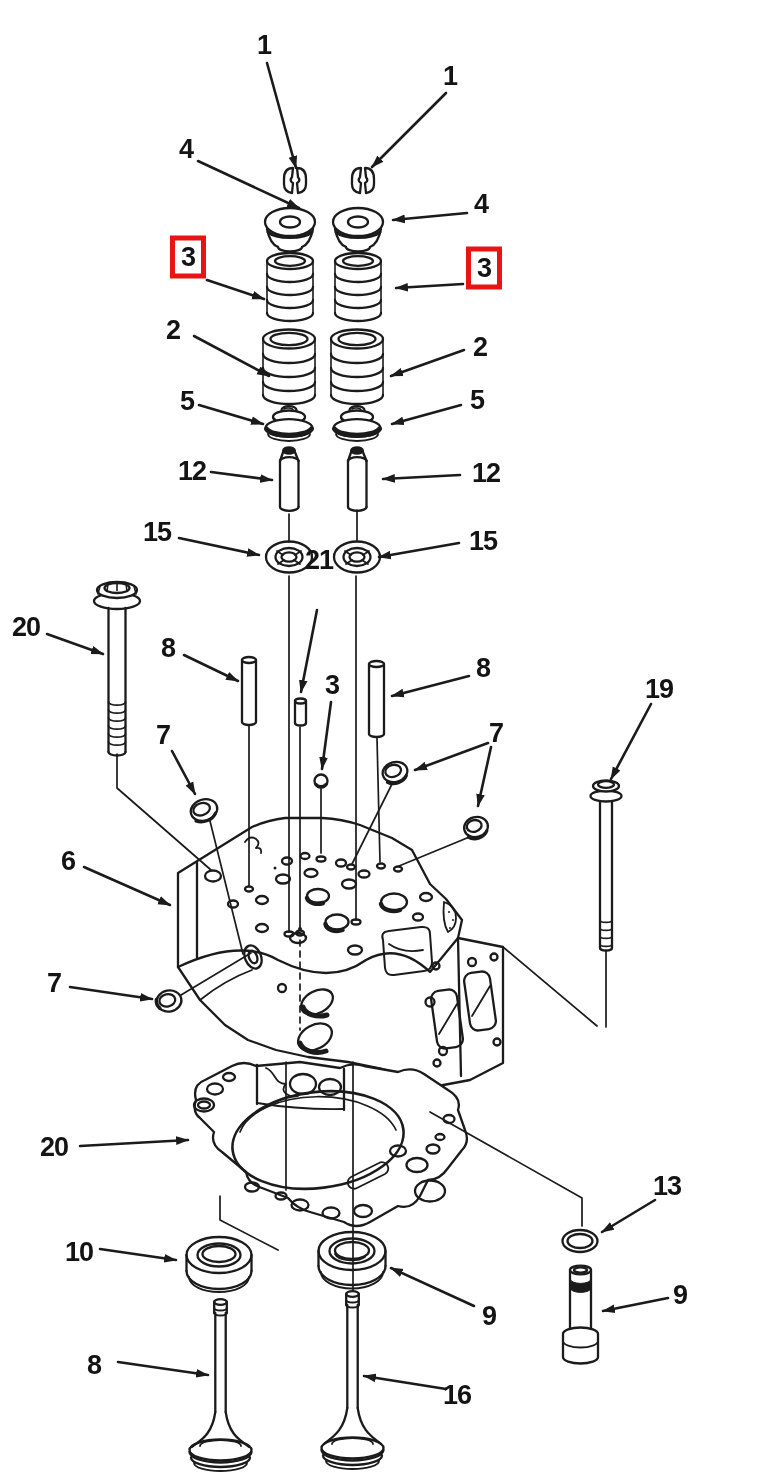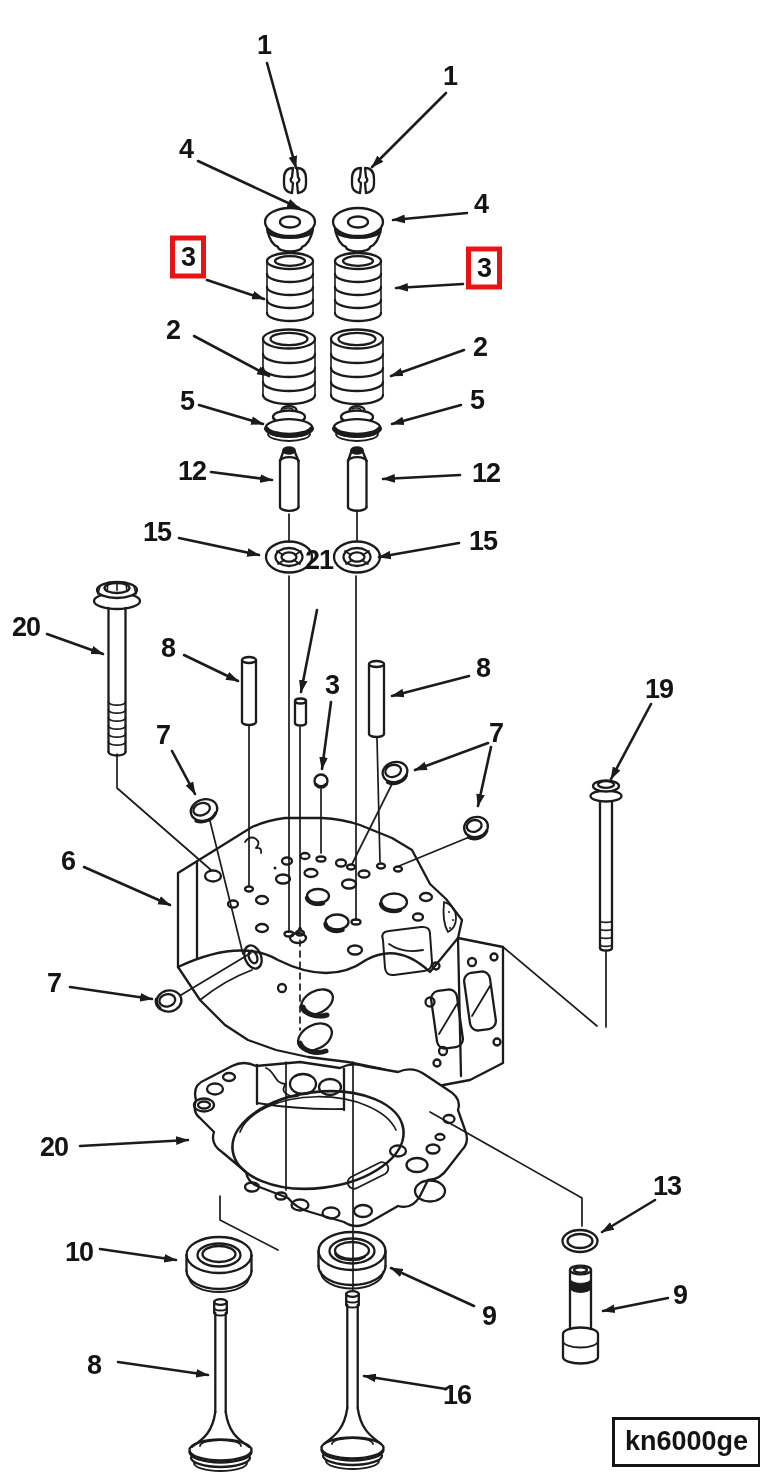--- a/index.html
+++ b/index.html
@@ -381,15 +381,14 @@
 <div class="callout" style="left:68px;top:861px">6</div>
 <div class="callout" style="left:54px;top:983px">7</div>
 <div class="callout" style="left:54px;top:1147px">20</div>
 <div class="callout" style="left:79px;top:1252px">10</div>
 <div class="callout" style="left:489px;top:1316px">9</div>
 <div class="callout" style="left:667px;top:1186px">13</div>
 <div class="callout" style="left:680px;top:1295px">9</div>
 <div class="callout" style="left:94px;top:1365px">8</div>
 <div class="callout" style="left:457px;top:1395px">16</div>
 
-<div class="figcode">kn6000ge</div>
 
 </div>
 
 </body></html>

